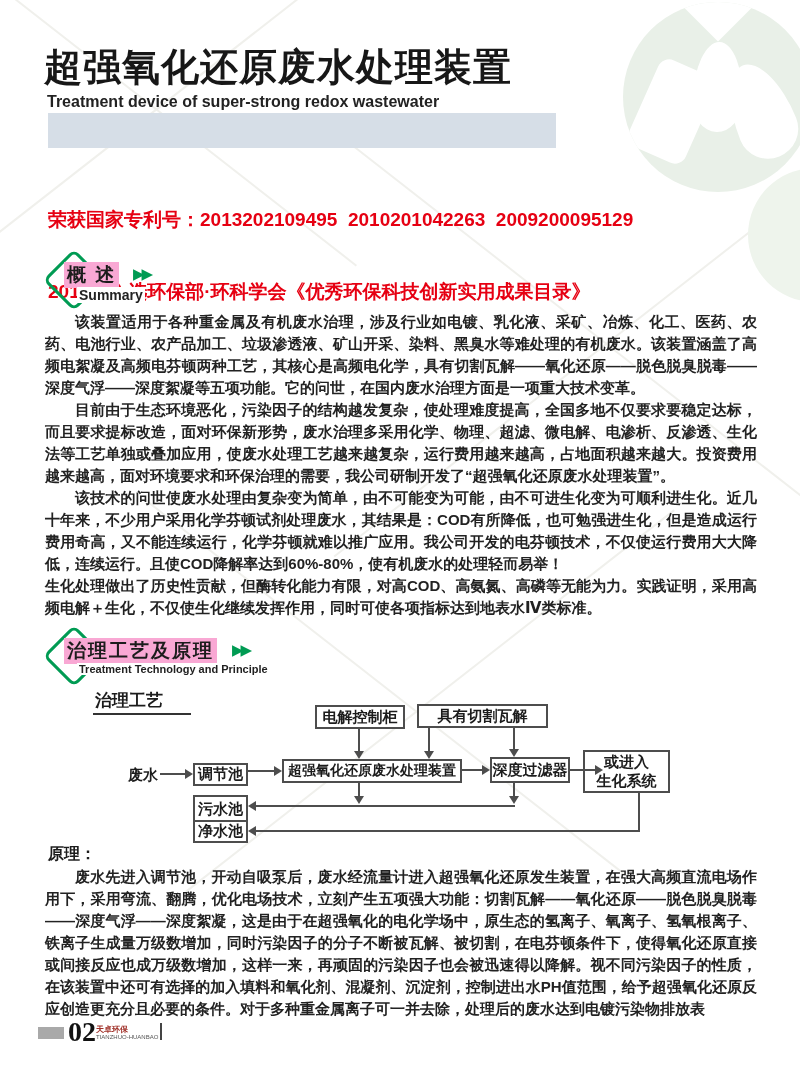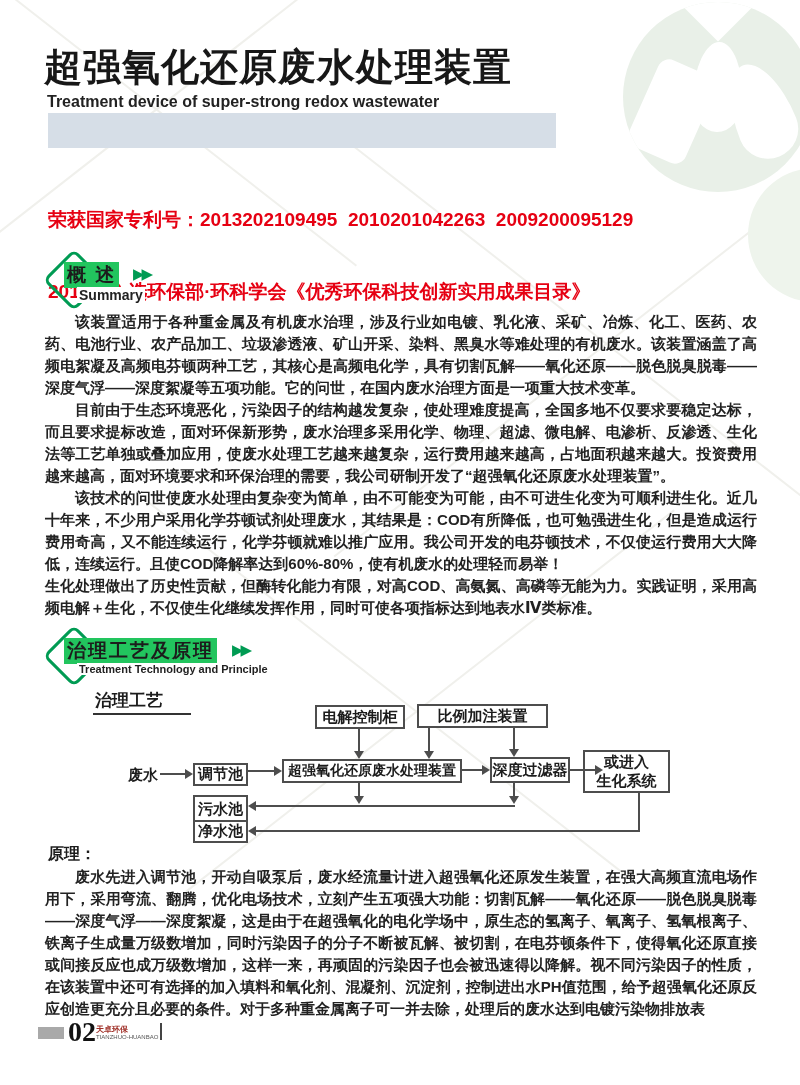--- a/index.html
+++ b/index.html
@@ -17,21 +17,21 @@
   .leaf-circle .chev{position:absolute;width:70px;height:70px;background:#ffffff;transform:rotate(45deg);}
   
   .page-title{left:44px;top:42px;font-size:38px;font-weight:900;letter-spacing:1px;color:#171717;z-index:2;}
   .page-subtitle{left:47px;top:93px;font-size:16px;font-weight:bold;color:#222;z-index:2;}
   .hero-bar{left:48px;top:113px;width:508px;height:35px;z-index:1;}
   
   .honors{left:48px;top:160px;z-index:2;font-weight:bold;font-size:19px;line-height:24px;white-space:pre-wrap;}
   
   .badge{z-index:2;}
   .badge .diamond{position:absolute;width:38px;height:38px;border:3px solid #009b53;border-radius:7px;transform:rotate(45deg);background:transparent;}
-  .badge .btitle{position:absolute;font-size:19px;font-weight:900;color:#1c1c1c;background:#22c55e;padding:0 3px;letter-spacing:2px;white-space:nowrap;}
+  .badge .btitle{position:absolute;font-size:19px;font-weight:900;color:#1c1c1c;background:#f9a8d4;padding:0 3px;letter-spacing:2px;white-space:nowrap;}
   .badge .arrows{position:absolute;color:#009b53;font-size:15px;letter-spacing:-3px;font-weight:bold;}
   .badge .bsub{position:absolute;font-size:14px;font-weight:bold;color:#222;background:#fff;padding:0 2px;white-space:nowrap;}
   
   .bodytext{left:45px;width:712px;z-index:2;font-size:15px;font-weight:bold;line-height:22px;text-align:justify;color:#222;}
   .bodytext p{margin:0;text-indent:2em;}
   .bodytext p.noindent{text-indent:0;}
   
   .proc-head{left:95px;top:689px;font-size:17px;font-weight:900;z-index:2;color:#1c1c1c;}
   .proc-underline{left:93px;top:713px;width:98px;height:2px;background:#333;z-index:2;}
   
@@ -103,21 +103,21 @@
   <div class="bsub" style="left:77px;top:663px;font-size:11px;">Treatment Technology and Principle</div>
 </div>
 
 <div class="abs proc-head">治理工艺</div>
 <div class="abs proc-underline"></div>
 
 <div class="abs flow">
 
   <div class="flabel" style="left:128px;top:66px;">废水</div>
   <div class="fbox" style="left:315px;top:5px;width:90px;height:24px;">电解控制柜</div>
-  <div class="fbox" style="left:417px;top:4px;width:131px;height:24px;">比例加注装置</div>
+  <div class="fbox" style="left:417px;top:4px;width:131px;height:24px;">具有切割瓦解</div>
   <div class="fbox" style="left:193px;top:63px;width:55px;height:23px;">调节池</div>
   <div class="fbox" style="left:282px;top:59px;width:180px;height:24px;font-size:14px;">超强氧化还原废水处理装置</div>
   <div class="fbox" style="left:490px;top:57px;width:80px;height:26px;">深度过滤器</div>
   <div class="fbox" style="left:583px;top:50px;width:87px;height:43px;">或进入
 生化系统</div>
   <div class="fbox" style="left:193px;top:95px;width:55px;height:28px;">污水池</div>
   <div class="fbox" style="left:193px;top:120px;width:55px;height:23px;">净水池</div>
 
   <div class="fline" style="left:160px;top:73px;width:27px;height:2px;"></div>
   <div class="ar r" style="left:185px;top:69px;"></div>

